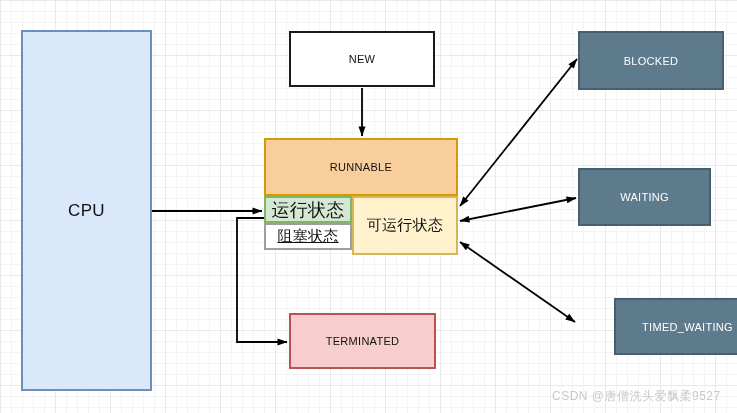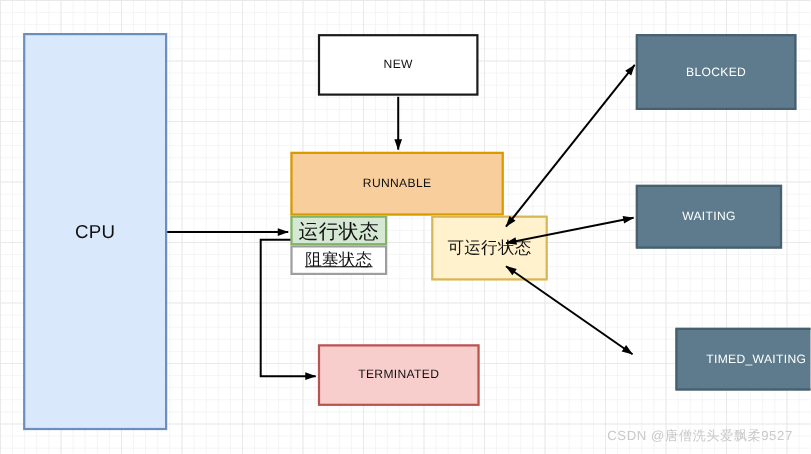--- a/index.html
+++ b/index.html
@@ -52,31 +52,30 @@
   .blocked-state {
     left: 264px; top: 223px; width: 88px; height: 27px;
     background: #ffffff; border: 2px solid #9e9e9e;
     font-size: 15px;
     text-decoration: underline;
   }
   .ready-state {
     left: 352px; top: 196px; width: 106px; height: 59px;
     background: #fff2cc; border: 2px solid #d6b656;
     font-size: 15px;
-    margin-left: 40px;
   }
   .terminated {
     left: 289px; top: 313px; width: 147px; height: 56px;
     background: #f8cecc; border: 2px solid #b85450;
   }
   .slate {
     background: #5d7b8c; border: 2px solid #46606e;
     color: #ffffff;
   }
-  .blocked { left: 578px; top: 31px;  width: 146px; height: 69px; }
+  .blocked { left: 578px; top: 31px;  width: 146px; height: 59px; }
   .waiting { left: 578px; top: 168px; width: 133px; height: 58px; }
   .timed-waiting { left: 578px; top: 298px; width: 147px; height: 57px; margin-left: 36px; }
 
   .edges {
     position: absolute;
     left: 0; top: 0; width: 737px; height: 413px;
     pointer-events: none;
   }
   .edge { stroke: #000000; stroke-width: 1.8; fill: none; }
 

